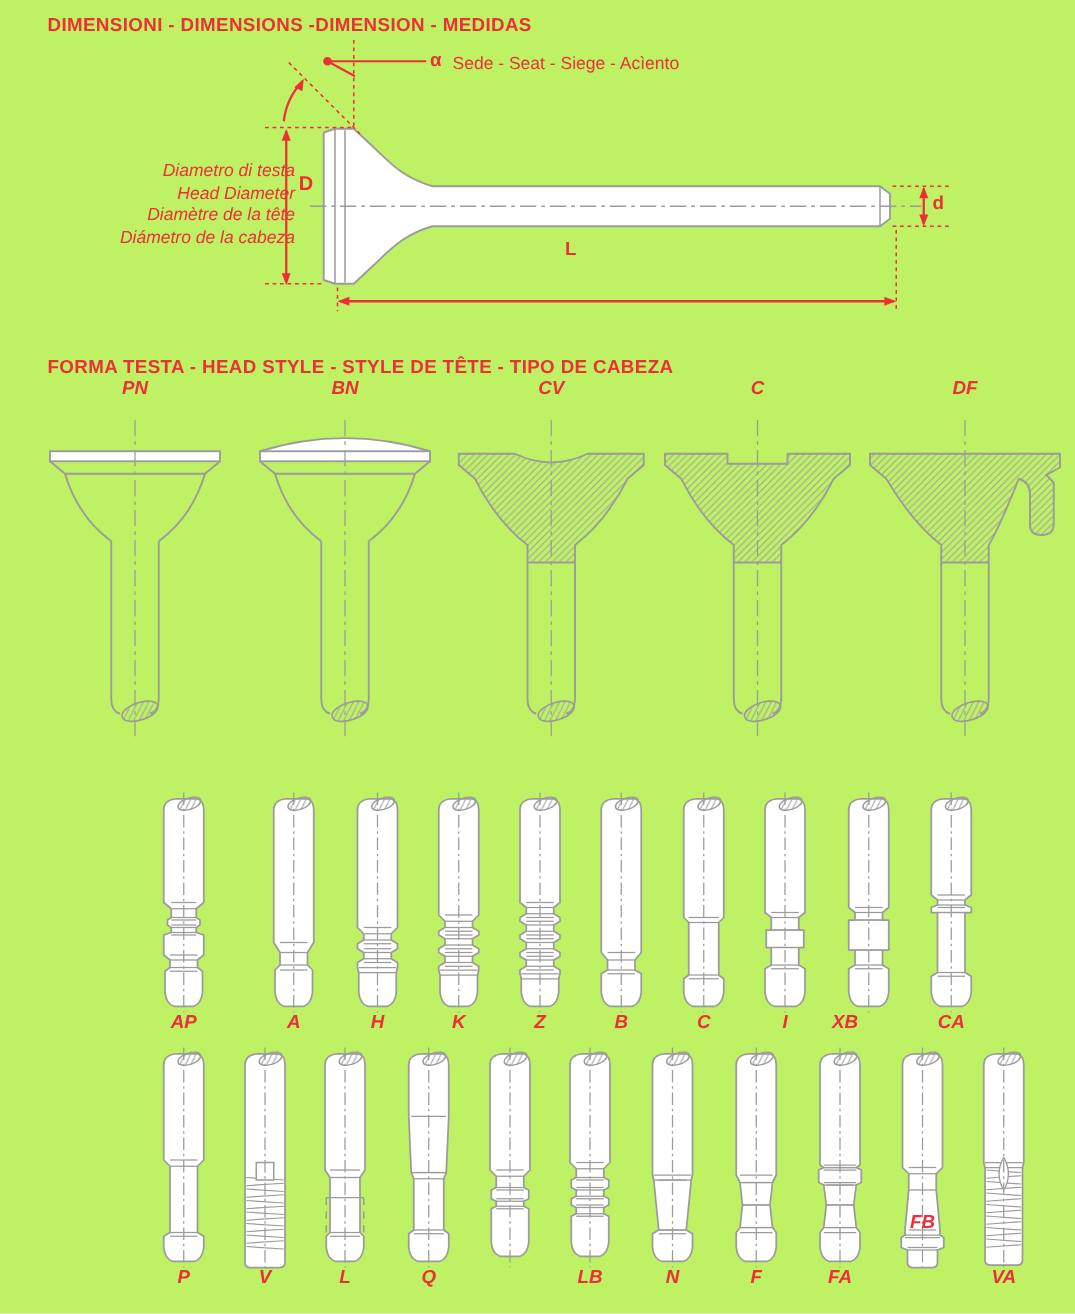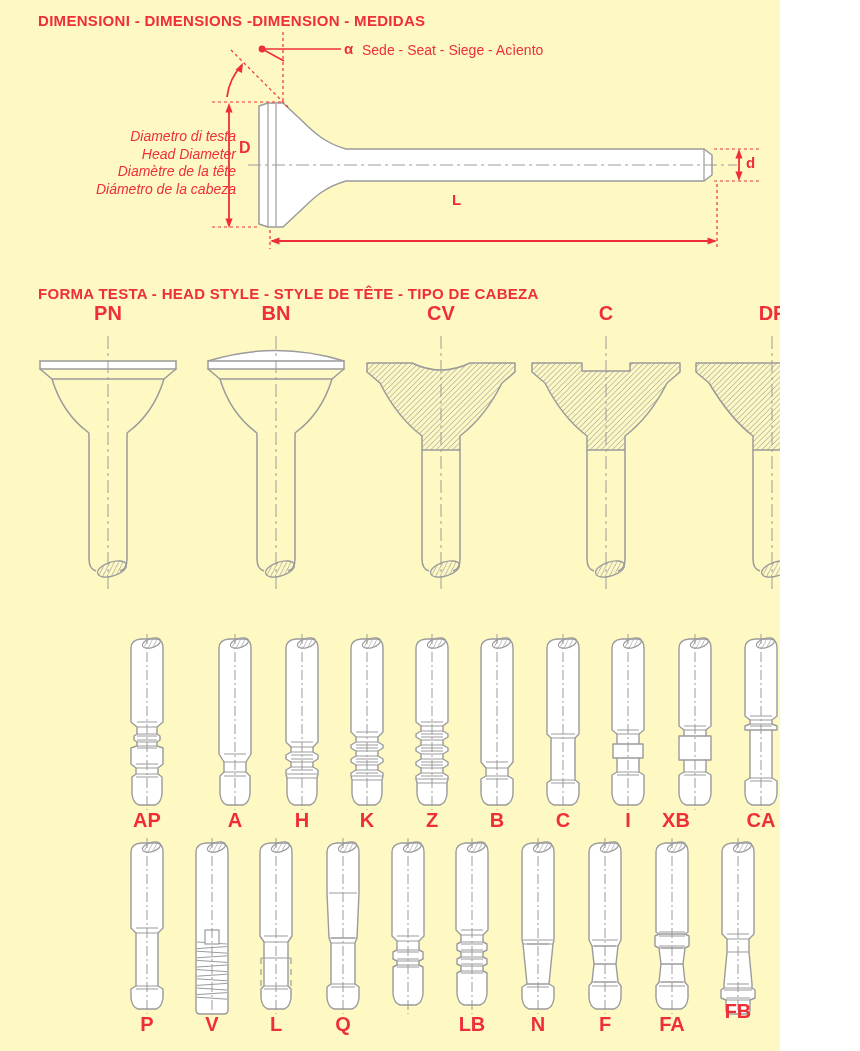--- a/index.html
+++ b/index.html
@@ -1,22 +1,22 @@
 <!DOCTYPE html>
 <html style="--accent: #ee2f38;"><head>
 <meta charset="utf-8">
 <style>
   html,body{margin:0;padding:0;background:#ffffff;}
-  .page{position:relative;width:780px;height:1051px;background:#fef9c3;overflow:hidden;
+  .page{position:relative;width:860px;height:1051px;background:#bef264;overflow:hidden;
         font-family:"Liberation Sans",sans-serif;}
   .sec-title{position:absolute;font-size:15px;font-weight:bold;letter-spacing:.3px;color:var(--accent);white-space:nowrap;}
   .lbl{position:absolute;font-size:14px;color:var(--accent);white-space:nowrap;line-height:18px;}
   .lbl.block{white-space:normal;}
   .dimletter{position:absolute;font-size:16px;font-weight:bold;color:var(--accent);}
-  .code-lbl{position:absolute;font-size:20px;font-weight:bold;color:var(--accent);text-align:center;width:60px;margin-left:-30px;}
+  .code-lbl{position:absolute;font-size:15px;font-weight:bold;color:var(--accent);text-align:center;width:60px;margin-left:-30px;font-style:italic;}
   svg{position:absolute;left:0;overflow:visible;}
   .ta-r{text-align:right;}
   .ta-c{text-align:center;}
 </style>
 </head>
 <body>
 
 <svg width="0" height="0" style="position:absolute" aria-hidden="true">
   <defs>
     <pattern id="hatch" patternUnits="userSpaceOnUse" width="5.5" height="5.5">
@@ -445,17 +445,17 @@
   <div id="row2Labels">
       <div class="code-lbl" style="left: 147px; top: 1013px;">P</div>
       <div class="code-lbl" style="left: 212px; top: 1013px;">V</div>
       <div class="code-lbl" style="left: 276px; top: 1013px;">L</div>
       <div class="code-lbl" style="left: 343px; top: 1013px;">Q</div>
       <div class="code-lbl" style="left: 408px; top: 1068px;">AL</div>
       <div class="code-lbl" style="left: 472px; top: 1013px;">LB</div>
       <div class="code-lbl" style="left: 538px; top: 1013px;">N</div>
       <div class="code-lbl" style="left: 605px; top: 1013px;">F</div>
       <div class="code-lbl" style="left: 672px; top: 1013px;">FA</div>
-      <div class="code-lbl" style="left: 738px; top: 1000px;">FB</div>
+      <div class="code-lbl" style="left: 738px; top: 969px;">FB</div>
       <div class="code-lbl" style="left: 803px; top: 1013px;">VA</div>
     </div>
 
 </div>
 
 </body></html>

